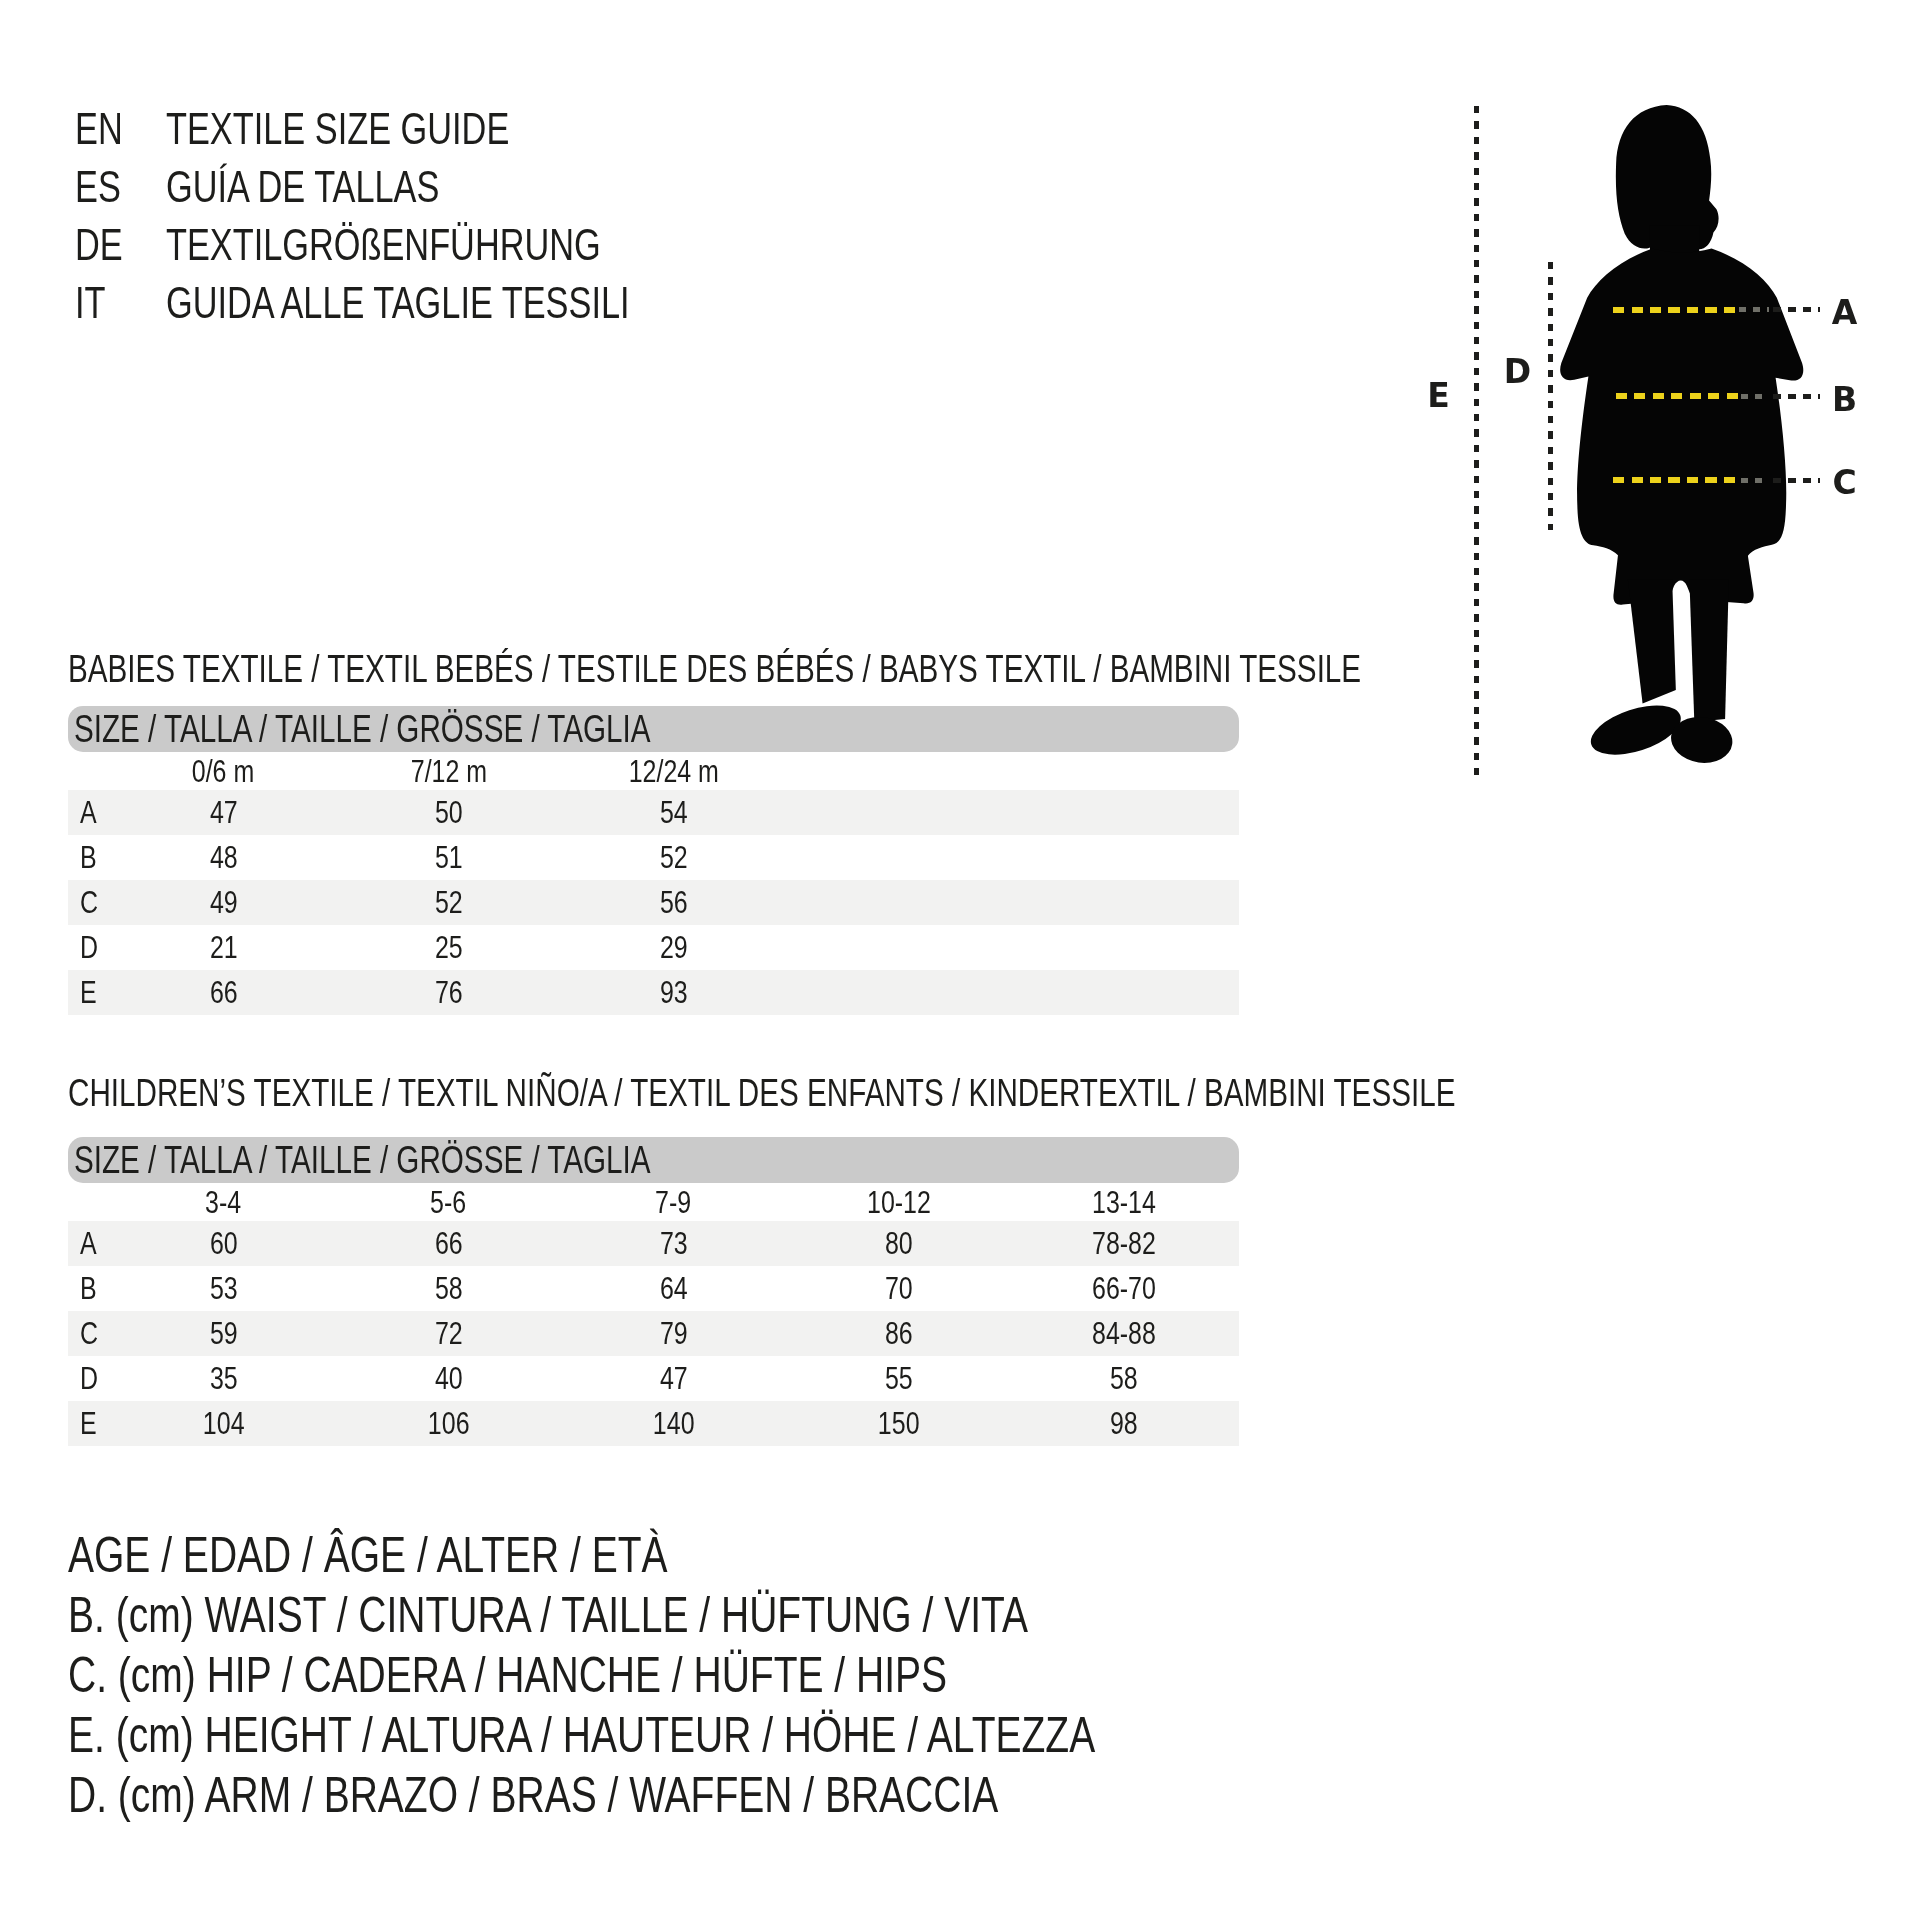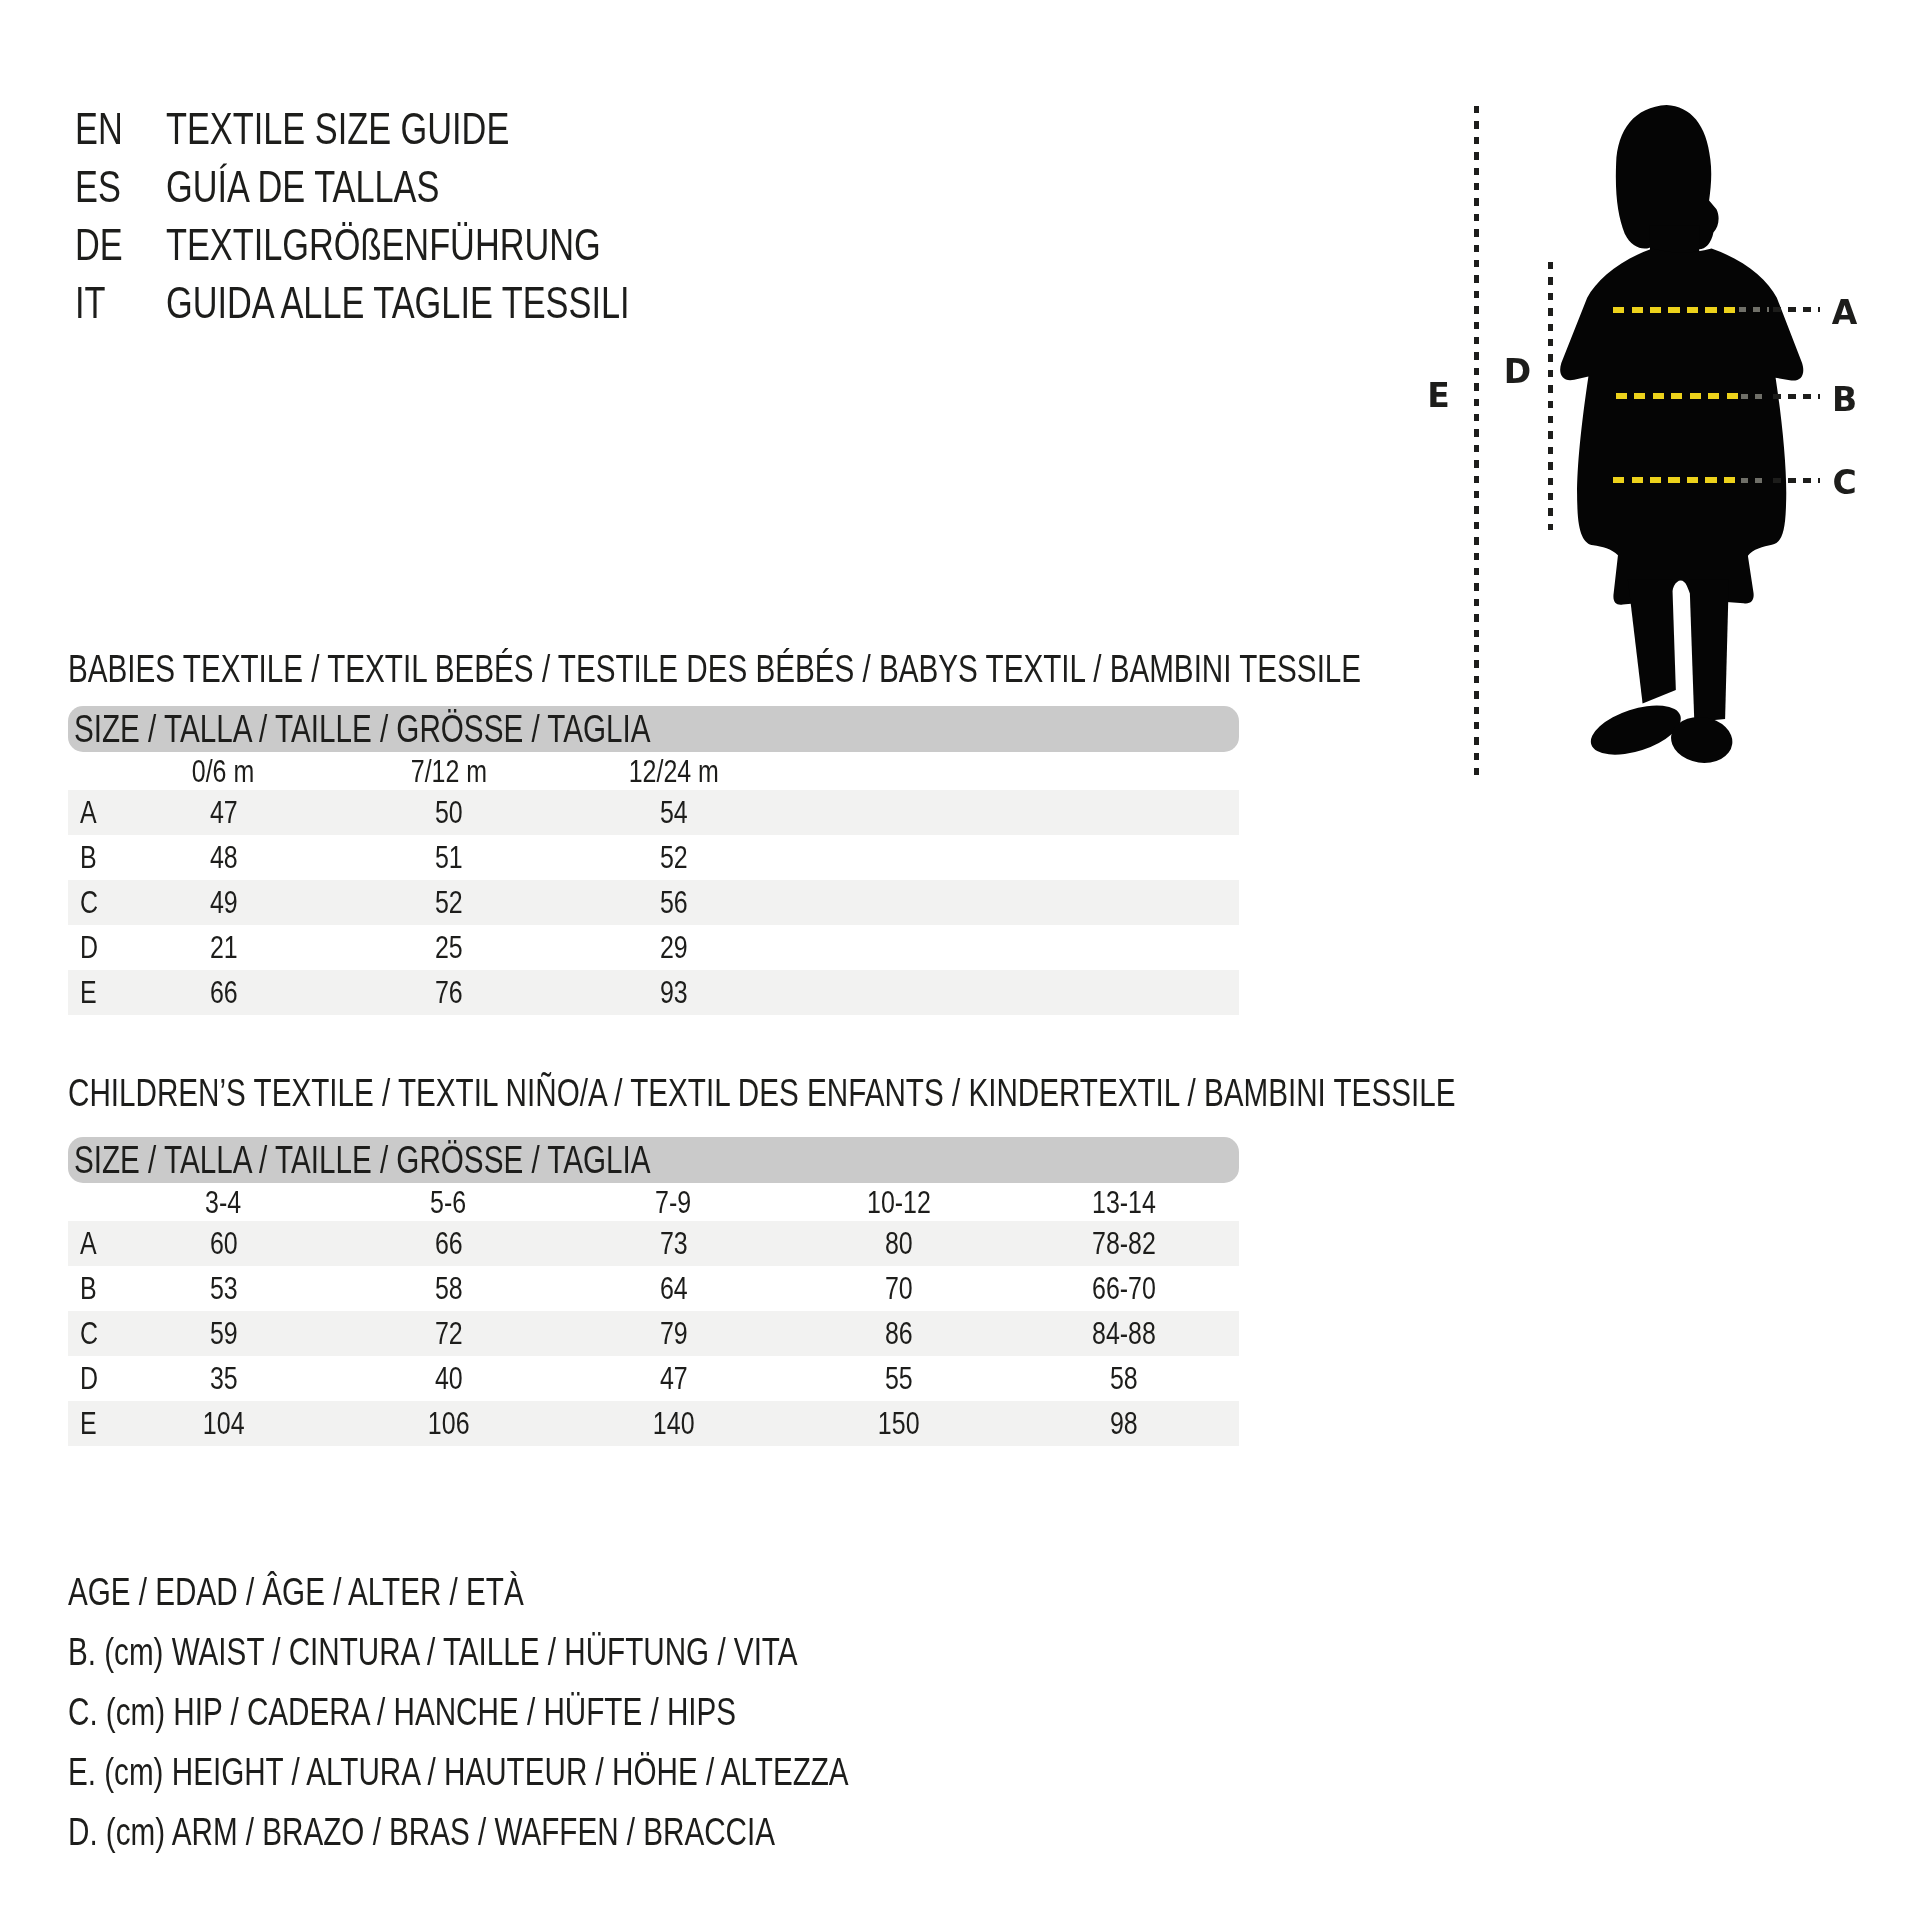--- a/index.html
+++ b/index.html
@@ -22,21 +22,21 @@
   .sizetable{left:68px;width:1171px;}
   .size-bar{height:46px;background:var(--bar,#cacaca);display:flex;align-items:center;
             padding-left:6.2px;font-size:38px;box-sizing:border-box;border-radius:15px;}
   .thead{height:38px;display:flex;align-items:flex-end;font-size:32px;}
   .trow{height:45px;display:flex;align-items:center;font-size:32px;}
   .trow.striped{background:var(--stripe,#f2f2f1);}
   .lcell{width:43px;flex:0 0 43px;text-align:left;padding-left:12.3px;box-sizing:border-box;}
   .dcell{width:225px;flex:0 0 225px;text-align:center;}
 
   
-  #legend{left:68px;top:1562px;font-size:38px;}
+  #legend{left:68px;top:1525px;font-size:50px;}
   .legend-line{height:60px;display:flex;align-items:center;}
 
   
   .vdots{width:5px;background:repeating-linear-gradient(to bottom,var(--text,#1d1d1b) 0 7.4px,transparent 7.4px 15.4px);}
   .ydash{height:5.5px;background:repeating-linear-gradient(to right,var(--yellow,#edd21b) 0 11px,transparent 11px 18.5px);z-index:3;}
   .gdash{height:5px;background:repeating-linear-gradient(to right,#6f6f68 0 7.4px,transparent 7.4px 14px);z-index:3;}
   .kdash{height:5px;background:repeating-linear-gradient(to right,var(--text,#1d1d1b) 0 8px,transparent 8px 15px);z-index:3;}
   .fig-label{font-family:"DejaVu Sans",sans-serif;font-weight:700;font-size:33px;width:43px;
              text-align:center;line-height:39px;z-index:4;}
   #figure-wrap{left:1491px;top:102px;width:382px;height:665px;z-index:1;}

